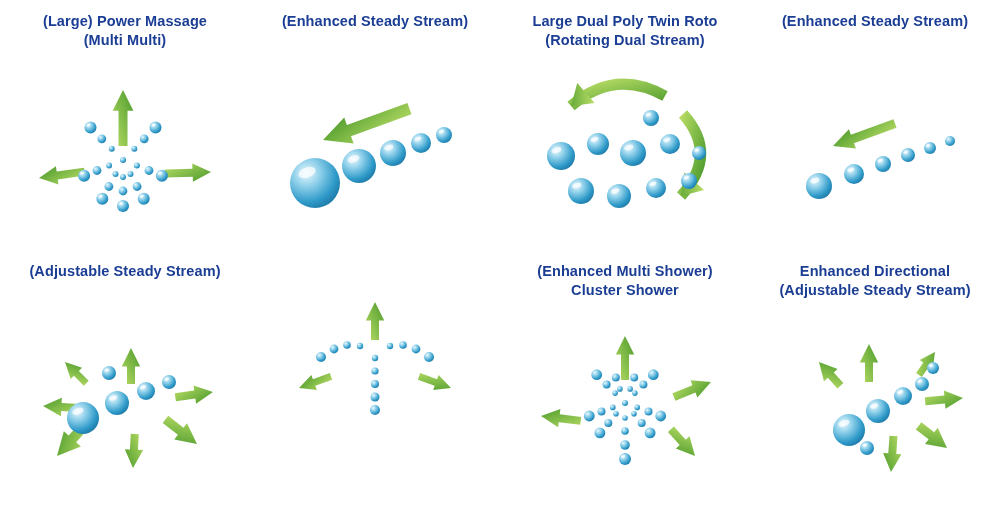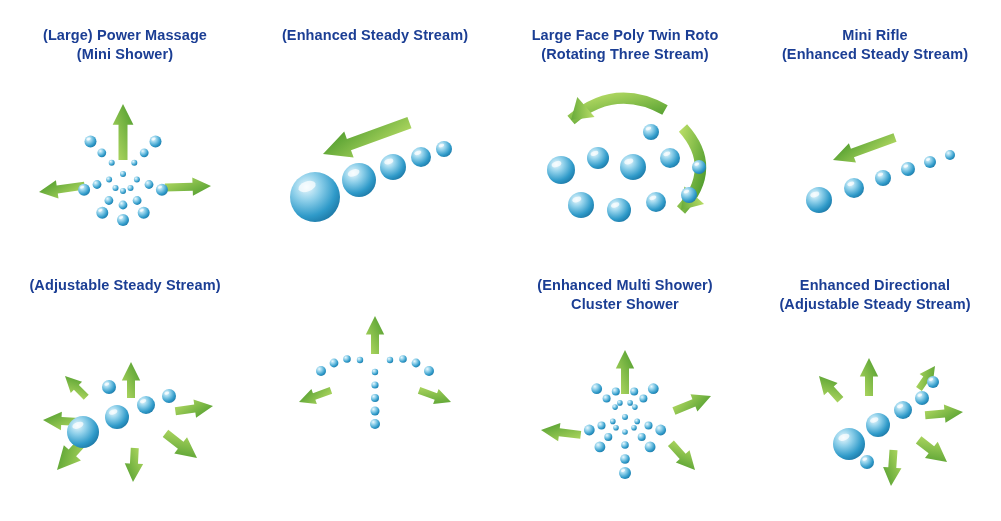--- a/index.html
+++ b/index.html
@@ -3,21 +3,20 @@
 <meta charset="utf-8">
 <title>Diagram</title>
 <style>
   * { box-sizing: border-box; margin: 0; padding: 0; }
   html, body { width: 1001px; height: 521px; background: #ffffff; overflow: hidden; }
   body { font-family: "Liberation Sans", sans-serif; }
   .grid {
     display: grid;
     grid-template-columns: repeat(4, 250px);
     grid-template-rows: repeat(2, 250px);
-    padding-top: 14px;
     width: 1001px;
   }
   .cell {
     display: flex;
     flex-direction: column;
     align-items: center;
     padding-top: 12px;
   }
   .caption { text-align: center; min-height: 40px; }
   .caption .t {
@@ -48,21 +47,21 @@
       <stop id="ag-1" offset="1" stop-color="#4a992b"></stop>
     </linearGradient>
   </defs>
 </svg>
 
 <div class="grid">
 
   <figure class="cell">
     <figcaption class="caption">
       <div class="t">(Large) Power Massage</div>
-      <div class="t">(Mini Shower)</div>
+      <div class="t">(Multi Multi)</div>
     </figcaption>
     <div class="art">
         <svg viewBox="0 0 225 172" width="225" height="172" role="img">
           <polygon points="0,0 -20.7,-10.3 -20.7,-4.5 -56,-4.5 -56,4.5 -20.7,4.5 -20.7,10.4" transform="translate(110 34) rotate(270)" fill="url(#arrowGrad)"></polygon>
           <polygon points="0,0 -18.4,-9.2 -18.4,-4 -46,-4 -46,4 -18.4,4 -18.4,9.2" transform="translate(26 122) rotate(172)" fill="url(#arrowGrad)"></polygon>
           <polygon points="0,0 -18.4,-9.2 -18.4,-4 -46,-4 -46,4 -18.4,4 -18.4,9.2" transform="translate(198 116) rotate(358)" fill="url(#arrowGrad)"></polygon>
           <circle cx="110" cy="104" r="3" fill="url(#sphereGrad)"></circle>
           <circle cx="98.7" cy="92.7" r="3" fill="url(#sphereGrad)"></circle>
           <circle cx="88.8" cy="82.8" r="4.4" fill="url(#sphereGrad)"></circle>
           <circle cx="77.5" cy="71.5" r="6" fill="url(#sphereGrad)"></circle>
@@ -111,22 +110,22 @@
           <circle cx="158" cy="87" r="10" fill="url(#sphereGrad)"></circle>
           <ellipse cx="154.8" cy="82.8" rx="3.6" ry="2" fill="#ffffff" opacity="0.7" transform="rotate(-20 154.8 82.8)"></ellipse>
           <circle cx="181" cy="79" r="8" fill="url(#sphereGrad)"></circle>
           <ellipse cx="178.4" cy="75.6" rx="2.9" ry="1.6" fill="#ffffff" opacity="0.7" transform="rotate(-20 178.4 75.6)"></ellipse>
         </svg>
       </div>
   </figure>
 
   <figure class="cell">
     <figcaption class="caption">
-      <div class="t">Large Face Poly Twin Roto</div>
-      <div class="t">(Rotating Three Stream)</div>
+      <div class="t">Large Dual Poly Twin Roto</div>
+      <div class="t">(Rotating Dual Stream)</div>
     </figcaption>
     <div class="art">
         <svg viewBox="0 0 225 172" width="225" height="172" role="img">
           <path d="M 152 40 Q 102 12 58 50" fill="none" stroke="url(#arrowGrad)" stroke-width="11"></path>
           <polygon points="0,0 -19.8,-13.2 -19.8,13.2" transform="translate(58 50) rotate(139)" fill="url(#arrowGrad)"></polygon>
           <path d="M 170 58 Q 206 98 168 140" fill="none" stroke="url(#arrowGrad)" stroke-width="11"></path>
           <polygon points="0,0 -19.8,-13.2 -19.8,13.2" transform="translate(168 140) rotate(132)" fill="url(#arrowGrad)"></polygon>
           <circle cx="48" cy="100" r="14" fill="url(#sphereGrad)"></circle>
           <ellipse cx="43.5" cy="94.1" rx="5" ry="2.8" fill="#ffffff" opacity="0.7" transform="rotate(-20 43.5 94.1)"></ellipse>
           <circle cx="85" cy="88" r="11" fill="url(#sphereGrad)"></circle>
@@ -146,21 +145,20 @@
           <circle cx="176" cy="125" r="8" fill="url(#sphereGrad)"></circle>
           <ellipse cx="173.4" cy="121.6" rx="2.9" ry="1.6" fill="#ffffff" opacity="0.7" transform="rotate(-20 173.4 121.6)"></ellipse>
           <circle cx="138" cy="62" r="8" fill="url(#sphereGrad)"></circle>
           <ellipse cx="135.4" cy="58.6" rx="2.9" ry="1.6" fill="#ffffff" opacity="0.7" transform="rotate(-20 135.4 58.6)"></ellipse>
         </svg>
       </div>
   </figure>
 
   <figure class="cell">
     <figcaption class="caption">
-      <div class="t">Mini Rifle</div>
       <div class="t">(Enhanced Steady Stream)</div>
     </figcaption>
     <div class="art">
         <svg viewBox="0 0 225 172" width="225" height="172" role="img">
           <polygon points="0,0 -20.7,-10.3 -20.7,-4.5 -66,-4.5 -66,4.5 -20.7,4.5 -20.7,10.4" transform="translate(70 90) rotate(160)" fill="url(#arrowGrad)"></polygon>
           <circle cx="56" cy="130" r="13" fill="url(#sphereGrad)"></circle>
           <ellipse cx="51.8" cy="124.5" rx="4.7" ry="2.6" fill="#ffffff" opacity="0.7" transform="rotate(-20 51.8 124.5)"></ellipse>
           <circle cx="91" cy="118" r="10" fill="url(#sphereGrad)"></circle>
           <ellipse cx="87.8" cy="113.8" rx="3.6" ry="2" fill="#ffffff" opacity="0.7" transform="rotate(-20 87.8 113.8)"></ellipse>
           <circle cx="120" cy="108" r="8" fill="url(#sphereGrad)"></circle>

